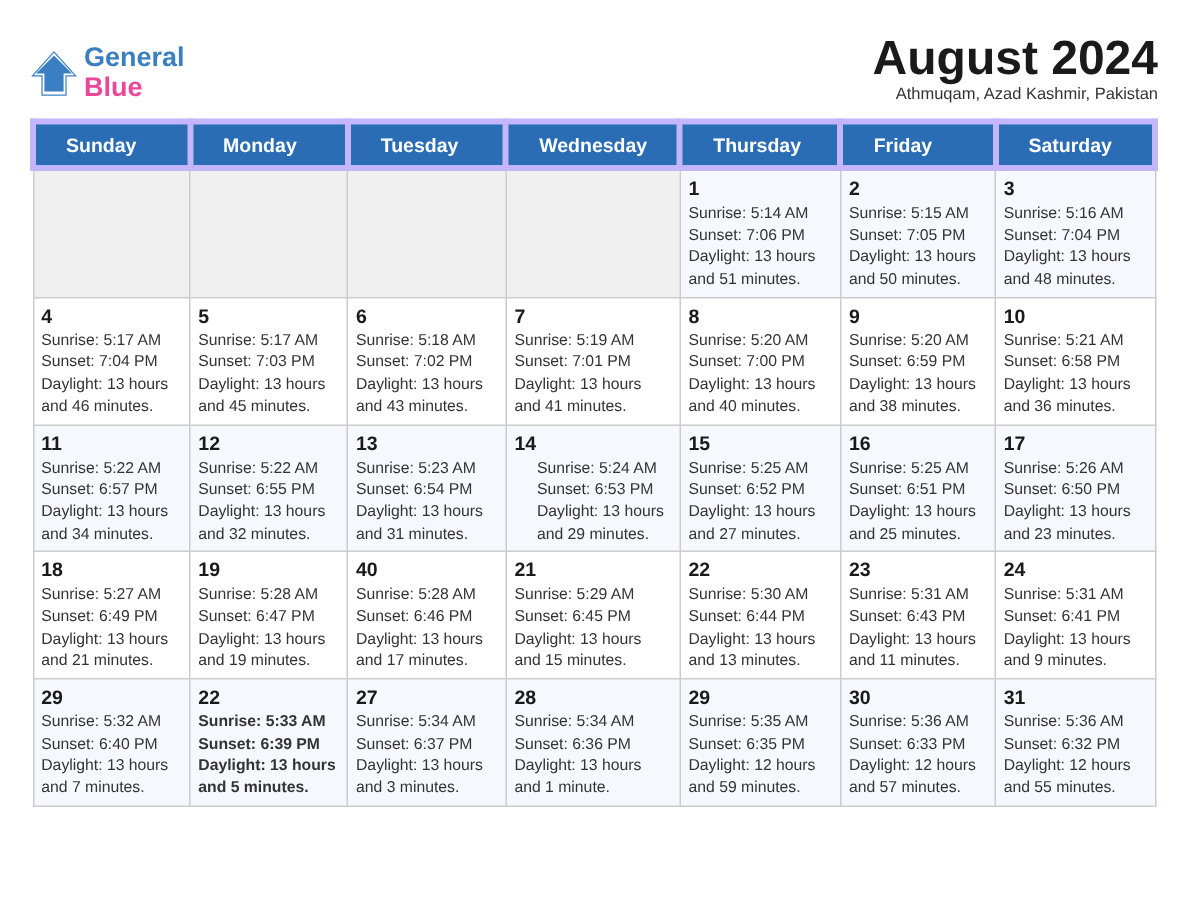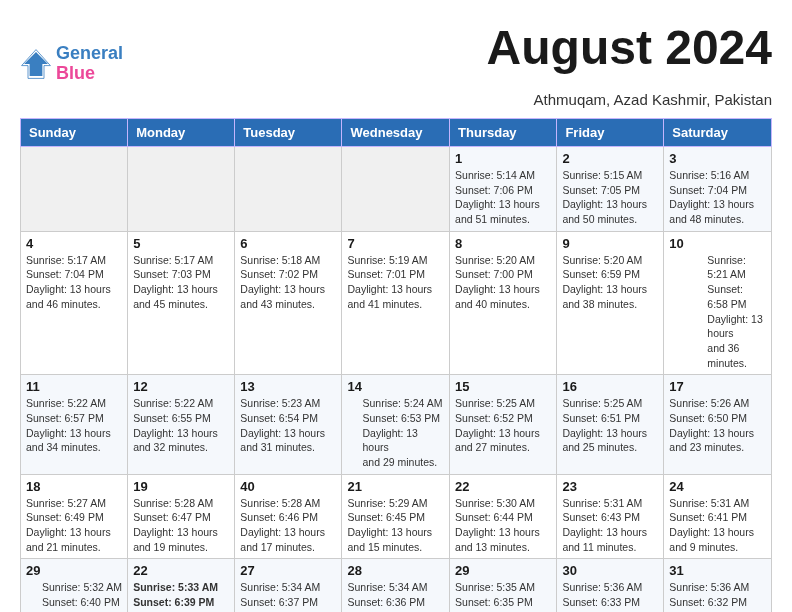--- a/index.html
+++ b/index.html
@@ -6,21 +6,21 @@
     body {
       font-family: Arial, sans-serif;
       background: #fff;
       width: 792px;
       min-height: 612px;
       padding: 20px;
     }
     .header {
       display: flex;
       justify-content: space-between;
-      align-items: center;
+      align-items: flex-end;
       margin-bottom: 10px;
     }
     .logo {
       display: flex;
       align-items: center;
       gap: 4px;
     }
     .logo-text {
       font-size: 18px;
       font-weight: bold;
@@ -31,42 +31,41 @@
       color: #3a7fc1;
     }
     .logo-icon {
       width: 32px;
       height: 32px;
     }
     .title-block {
       text-align: right;
     }
     .calendar-title {
-      font-size: 48px;
+      font-size: 32px;
       font-weight: bold;
       color: #1a1a1a;
     }
     .calendar-subtitle {
-      font-size: 15px;
+      font-size: 11px;
       color: #333;
-      margin-top: 16px;
     }
     table {
       width: 100%;
       border-collapse: collapse;
       font-size: 11px;
     }
     thead tr th {
       background-color: #2a6db5;
       color: #fff;
-      padding: 6px 8px;
+      padding: 6px 20px;
       text-align: left;
       font-size: 13px;
       font-weight: bold;
-      border: 1px solid #c4b5fd;
+      border: 4px solid #c4b5fd;
     }
     tbody tr td {
       border: 1px solid #ccc;
       vertical-align: top;
       padding: 4px 5px;
       width: 108px;
       min-height: 80px;
       background: #fff;
     }
     tbody tr:nth-child(odd) td {
@@ -189,21 +188,21 @@
         </td>
         <td>
           <span class="day-num">9</span>
           <div class="day-info" style="white-space: pre-line;">Sunrise: 5:20 AM
 Sunset: 6:59 PM
 Daylight: 13 hours
 and 38 minutes.</div>
         </td>
         <td>
           <span class="day-num">10</span>
-          <div class="day-info" style="white-space: pre-line; margin-left: 38px;">Sunrise: 5:21 AM
+          <div class="day-info" style="white-space: pre-line;">Sunrise: 5:21 AM
 Sunset: 6:58 PM
 Daylight: 13 hours
 and 36 minutes.</div>
         </td>
       </tr>
       <tr>
         <td>
           <span class="day-num">11</span>
           <div class="day-info" style="white-space: pre-line;">Sunrise: 5:22 AM
 Sunset: 6:57 PM
@@ -300,21 +299,21 @@
           <span class="day-num">24</span>
           <div class="day-info" style="white-space: pre-line;">Sunrise: 5:31 AM
 Sunset: 6:41 PM
 Daylight: 13 hours
 and 9 minutes.</div>
         </td>
       </tr>
       <tr>
         <td>
           <span class="day-num">29</span>
-          <div class="day-info" style="white-space: pre-line; margin-left: 16px;">Sunrise: 5:32 AM
+          <div class="day-info" style="white-space: pre-line;">Sunrise: 5:32 AM
 Sunset: 6:40 PM
 Daylight: 13 hours
 and 7 minutes.</div>
         </td>
         <td>
           <span class="day-num">22</span>
           <div class="day-info" style="white-space: pre-line; font-weight: bold;">Sunrise: 5:33 AM
 Sunset: 6:39 PM
 Daylight: 13 hours
 and 5 minutes.</div>

